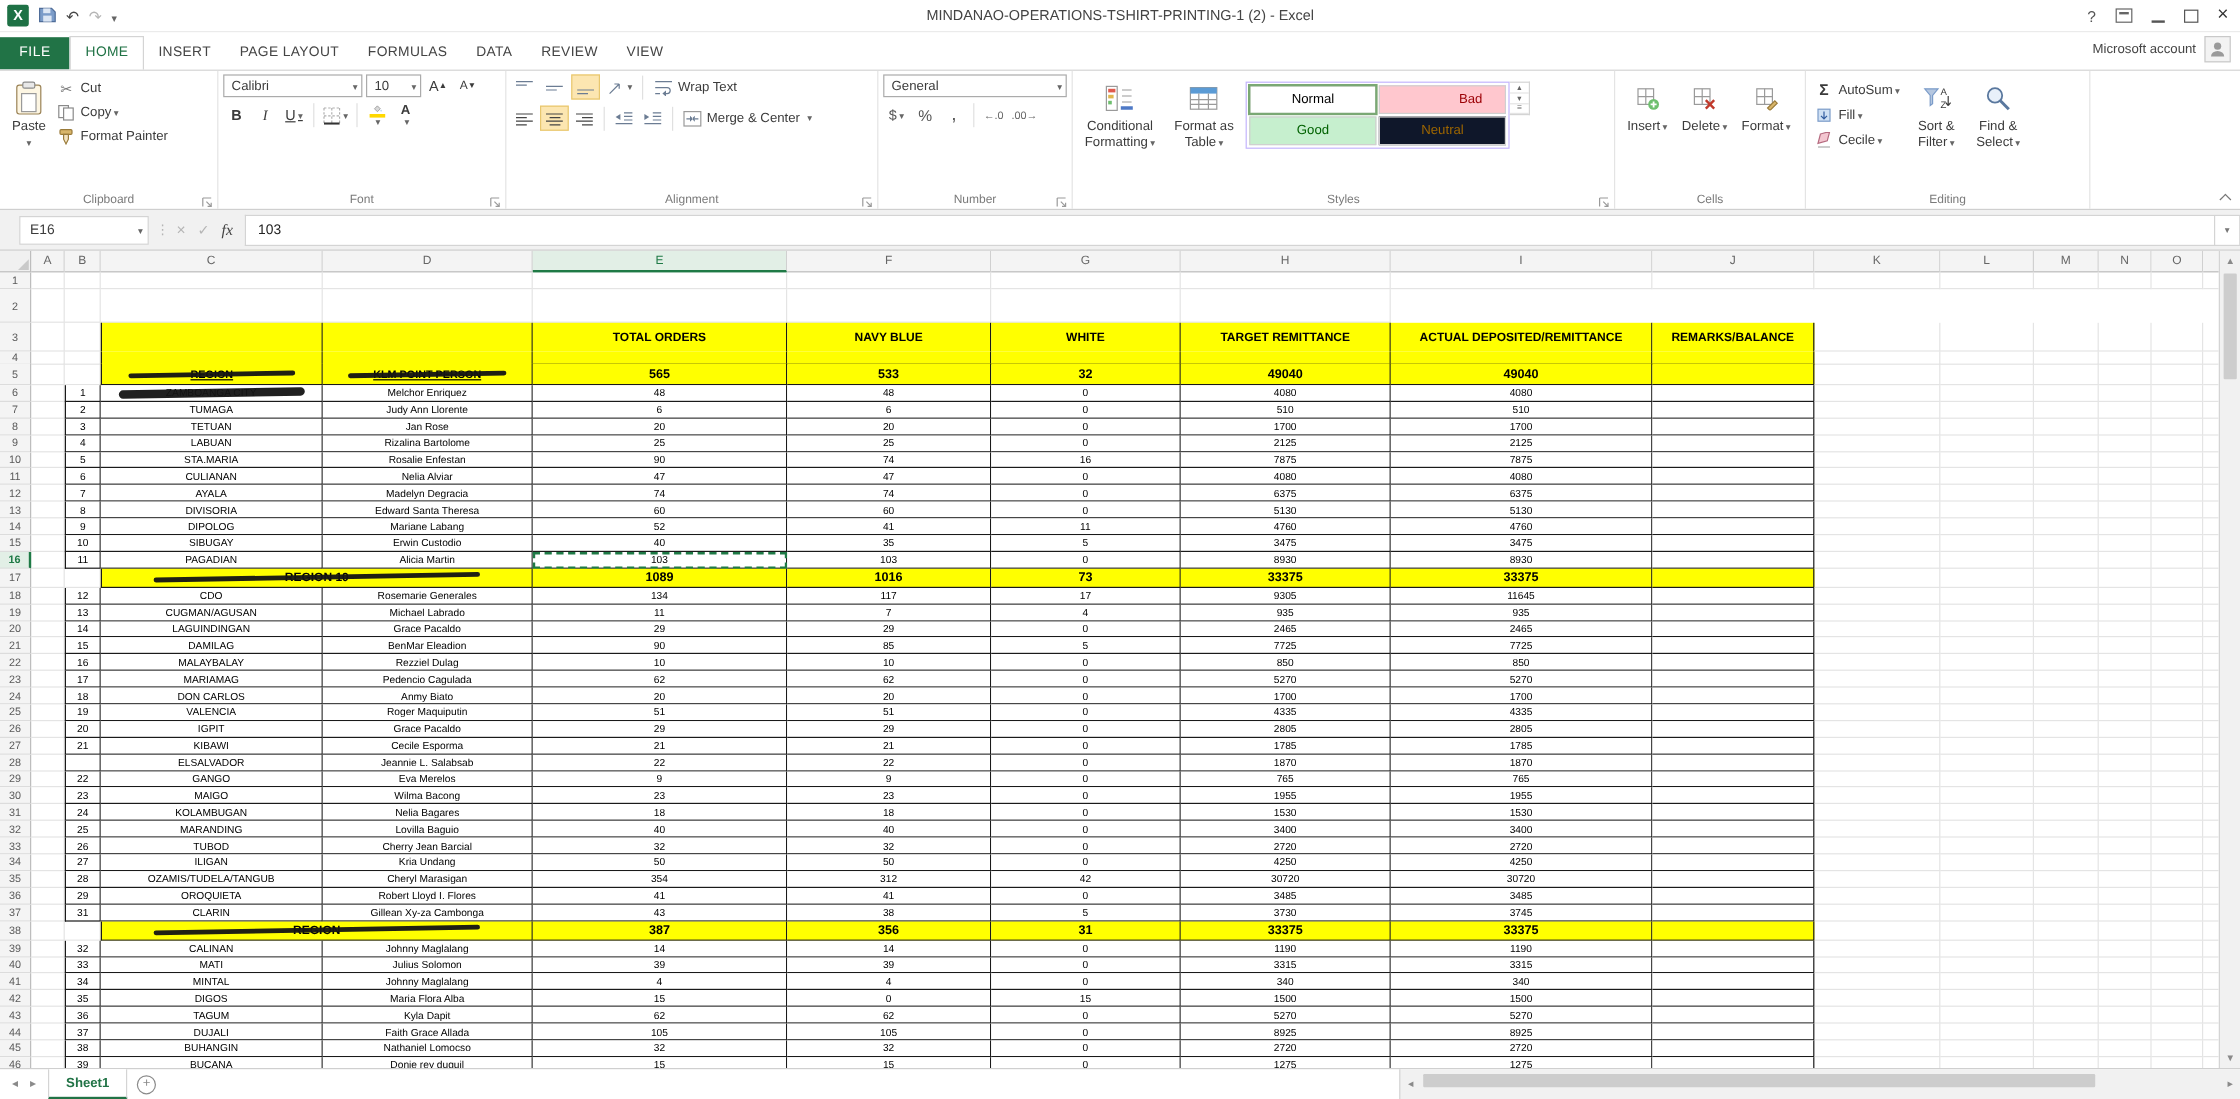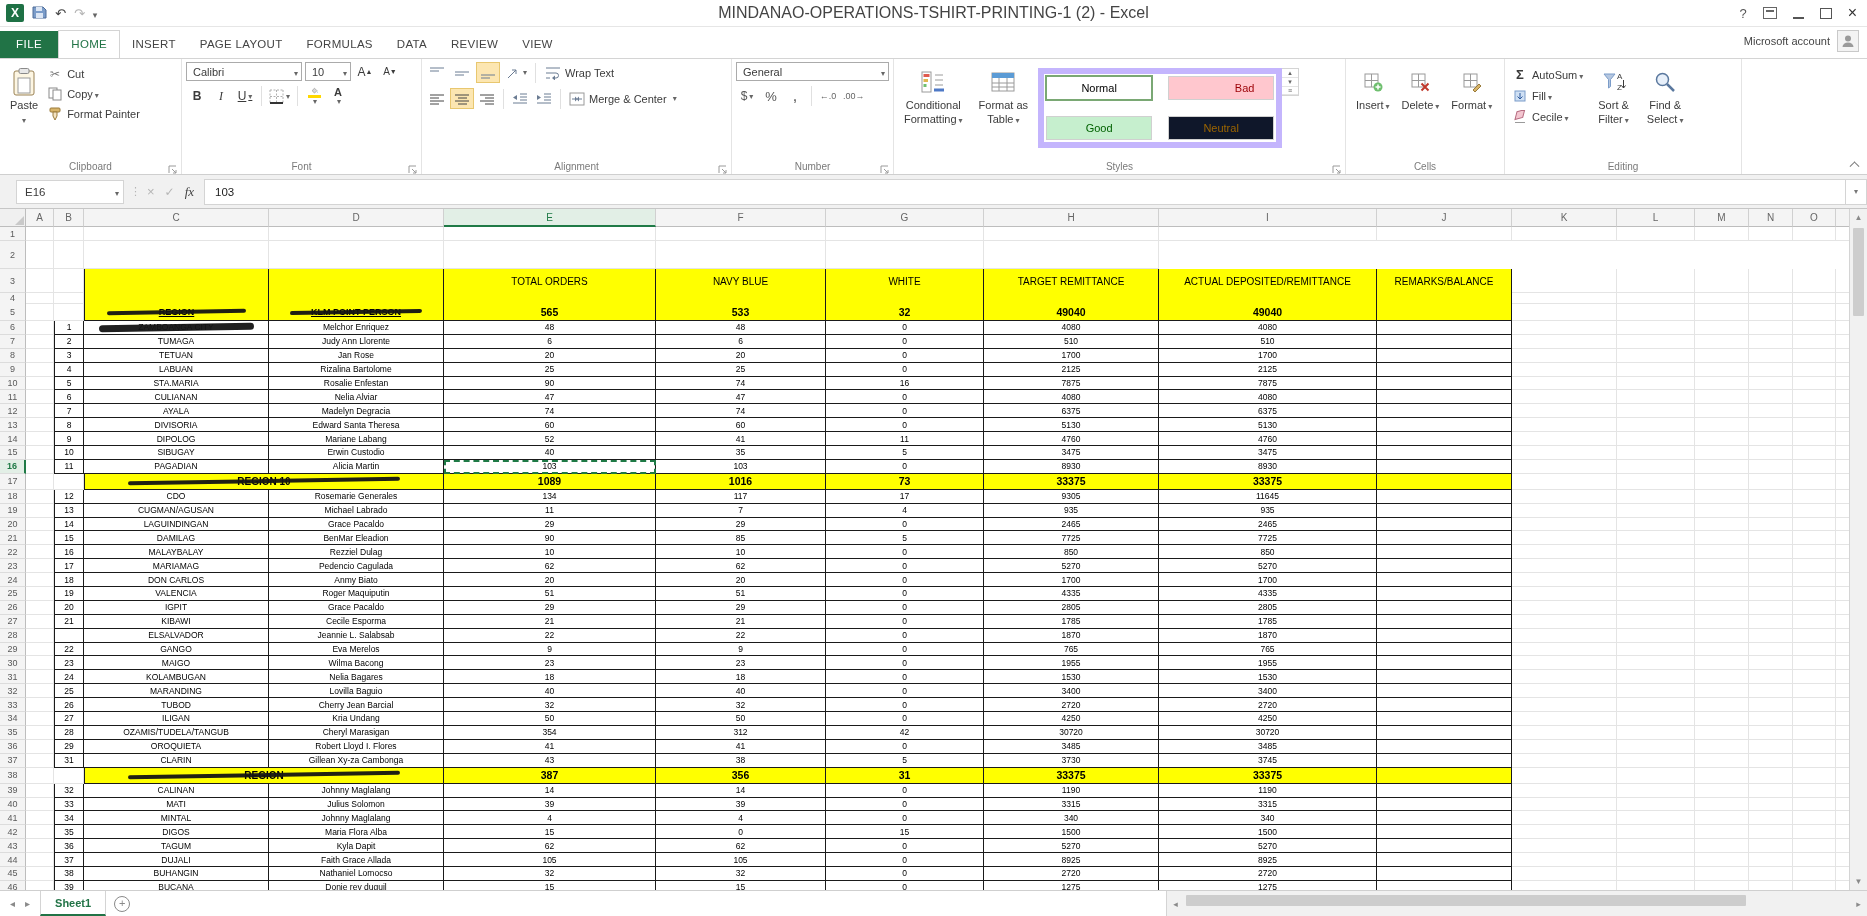--- a/index.html
+++ b/index.html
@@ -10,21 +10,21 @@
 
   
   .titlebar{height:26px;display:flex;align-items:center;background:#fff;border-bottom:1px solid #e6e6e6;position:relative;}
   .qat{display:flex;align-items:center;gap:8px;padding-left:6px;width:180px;}
   .xlogo{width:18px;height:18px;background:#1e7145;border-radius:2px;color:#fff;font-weight:bold;font-size:12px;display:flex;align-items:center;justify-content:center;}
   .xlogo::before{content:"X";}
   .qbtn{font-size:13px;color:#444;line-height:1;}
   .i-undo::before{content:"↶";}
   .i-redo::before{content:"↷";color:#b5b5b5;}
   .i-qdd::before{content:"▾";font-size:9px;color:#666;}
-  .tb-title{position:absolute;left:0;right:0;text-align:center;font-size:16px;color:#444;pointer-events:none;}
+  .tb-title{position:absolute;left:0;right:0;text-align:center;font-size:12px;color:#444;pointer-events:none;}
   .winctl{margin-left:auto;display:flex;align-items:center;gap:16px;padding-right:10px;z-index:2;}
   .wbtn{font-size:13px;color:#555;display:flex;align-items:center;justify-content:center;}
   .ribdisp{width:12px;height:10px;border:1px solid #666;position:relative;}
   .ribdisp::after{content:"";position:absolute;left:2px;top:2px;right:2px;border-top:2px solid #666;}
   .minbox{width:11px;height:3px;border-bottom:2px solid #555;margin-top:6px;}
   .maxbox{width:10px;height:9px;border:1.5px solid #555;}
   .closex{font-size:16px;color:#333;}
   .closex::before{content:"×";}
 
   
@@ -58,21 +58,21 @@
   .fontrow{display:flex;align-items:center;gap:3px;margin-bottom:5px;}
   .combo{border:1px solid #ababab;background:#fff;height:19px;display:flex;align-items:center;justify-content:space-between;font-size:11px;padding:0 3px 0 6px;box-sizing:border-box;}
   .btnrow{display:flex;align-items:center;gap:2px;}
   .fbtn{min-width:18px;height:19px;display:flex;align-items:center;justify-content:center;font-size:12px;padding:0 2px;}
   .bletter{font-weight:bold;}
   .iletter{font-style:italic;font-family:"Liberation Serif",serif;}
   .uletter{text-decoration:underline;}
   .colorbar{display:flex;flex-direction:column;align-items:center;line-height:1;}
   .colorbar .bar{width:13px;height:4px;margin-top:1px;}
   .vsep{width:1px;height:20px;background:#e0e0e0;margin:0 3px;}
-  .stylechips{display:grid;grid-template-columns:106px 106px;grid-auto-rows:24px;gap:16px;border:6px solid #c4b5fd;padding:2px;background:#fff;}
+  .stylechips{display:grid;grid-template-columns:106px 106px;grid-auto-rows:24px;gap:2px;border:1px solid #c4b5fd;padding:2px;background:#fff;}
   .chip{display:flex;align-items:center;justify-content:center;font-size:11px;border:1px solid #d0d0d0;}
   .chip.sel{outline:2px solid #7aa874;outline-offset:-1px;}
   .gscroll{display:flex;flex-direction:column;border:1px solid #d4d4d4;border-left:none;width:16px;}
   .gscroll span{flex:1;display:flex;align-items:center;justify-content:center;font-size:7px;color:#666;border-bottom:1px solid #e4e4e4;}
   .collapse{position:absolute;right:8px;bottom:6px;width:8px;height:8px;}
   .collapse::before{content:"";display:block;width:6px;height:6px;border-left:1.5px solid #777;border-top:1.5px solid #777;transform:rotate(45deg) translate(2px,2px);}
 
   
   .fbar{height:33px;background:#f1f1f1;border-bottom:1px solid #c6c6c6;display:flex;align-items:center;padding:0 0 0 0;}
   .namebox{width:108px;height:24px;background:#fff;border:1px solid #d4d4d4;margin-left:16px;display:flex;align-items:center;justify-content:space-between;font-size:11.5px;padding:0 4px 0 8px;box-sizing:border-box;}
@@ -99,21 +99,21 @@
   .t-totals{height:18px;}.t-region{height:16px;}.t-data{height:13.9px;}
   .gut{background:#f4f4f4;border-right:1px solid #bdbdbd;border-bottom:1px solid #dcdcdc;color:#5a5a5a;font-size:9px;display:flex;align-items:center;justify-content:center;}
   .gut.selg{background:#e2efe6;color:#1f7a46;font-weight:bold;border-right:2px solid #1f7a46;}
   .c{border-right:1px solid #e4e4e4;border-bottom:1px solid #e4e4e4;display:flex;align-items:center;justify-content:center;position:relative;overflow:hidden;white-space:nowrap;box-sizing:border-box;}
   .tb{border-right:1px solid #1a1a1a;border-bottom:1px solid #1a1a1a;background:#fff;}
   .tb.lft{border-left:1px solid #1a1a1a;}
   .t-title .tb{border-top:1.5px solid #1a1a1a;}
   .yl{background:#ffff00;}
   .nb{border-bottom:none;}
   .title-cell{font-weight:bold;font-size:19px;color:#000;letter-spacing:.5px;}
-  .hd{font-weight:normal;font-size:10px;color:#000;text-align:right;}
+  .hd{font-weight:bold;font-size:10px;color:#000;text-align:right;}
   .sum{font-weight:bold;font-size:10.5px;color:#000;}
   .lbl{font-weight:bold;font-size:9px;color:#000;text-decoration:underline;}
   .rlabel{font-weight:bold;font-size:10px;color:#000;}
   .bnum,.rgn,.prs,.val{font-size:8.5px;color:#000;}
   .selcell{outline:2px dashed #1f7a46;outline-offset:-2px;}
   .scr{position:absolute;left:8%;right:8%;top:50%;height:7px;margin-top:-3.5px;background:#141414;border-radius:4px;transform:rotate(-1deg);opacity:.95;}
   .scr-thin{height:4px;margin-top:-2px;left:12%;right:12%;}
   .scr-title{left:37%;right:auto;width:140px;height:13px;margin-top:-7px;transform:rotate(-1.5deg);border-radius:7px;}
 
   

